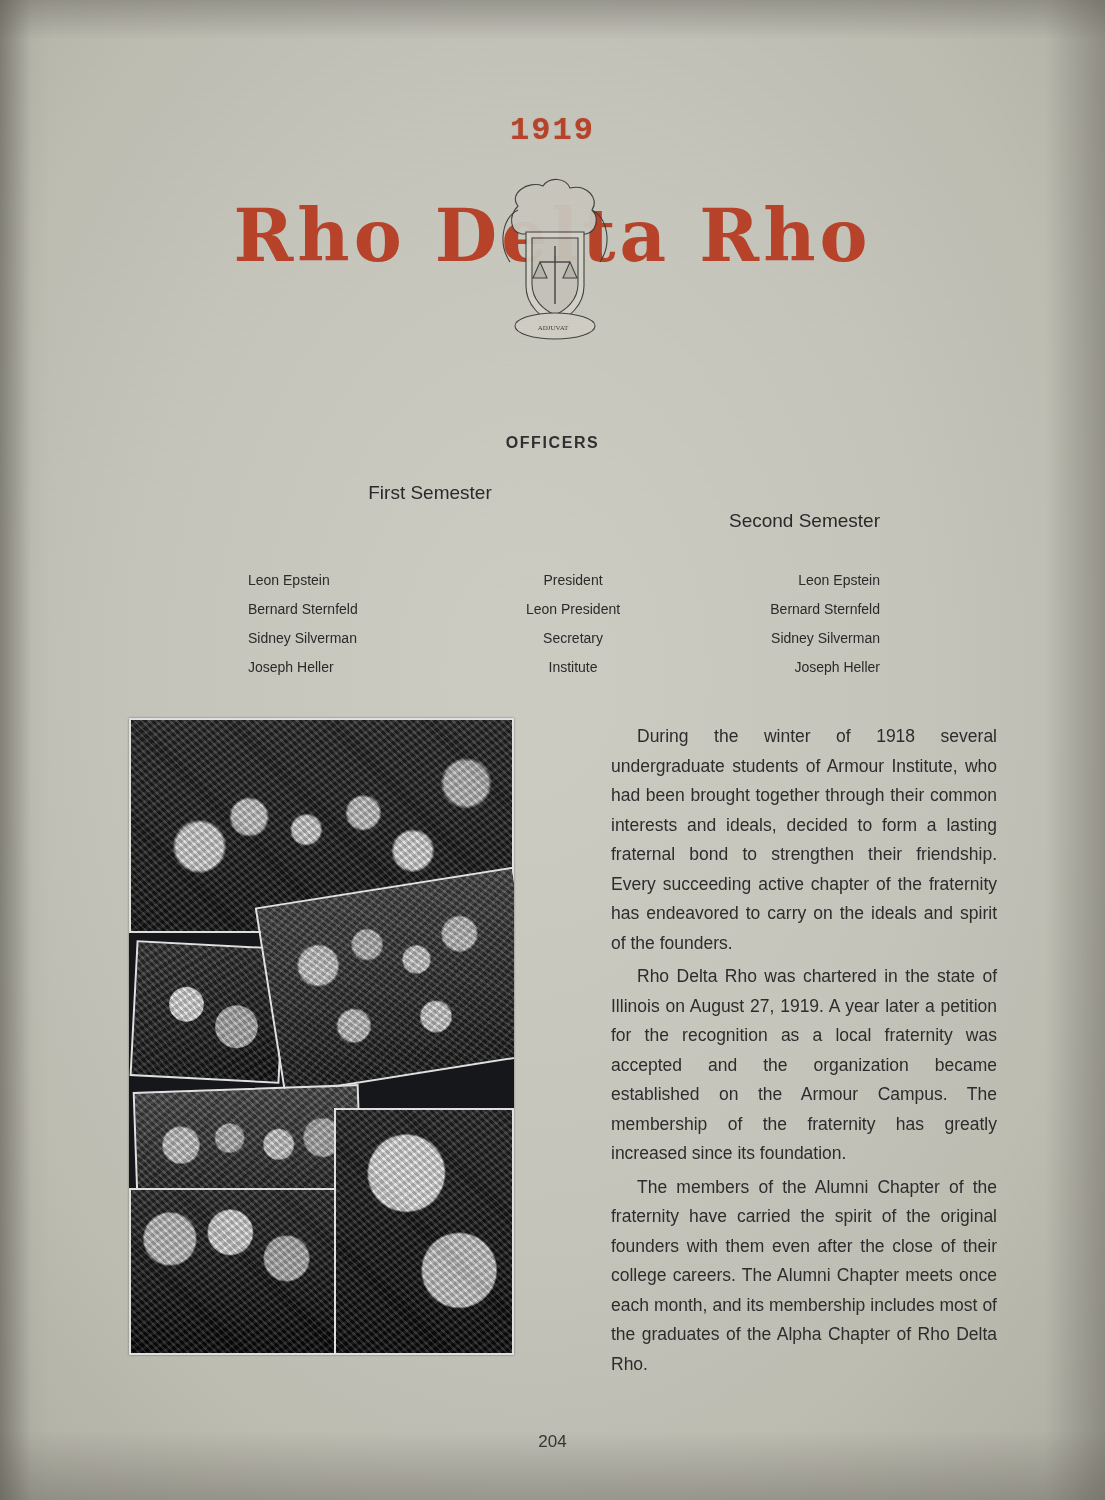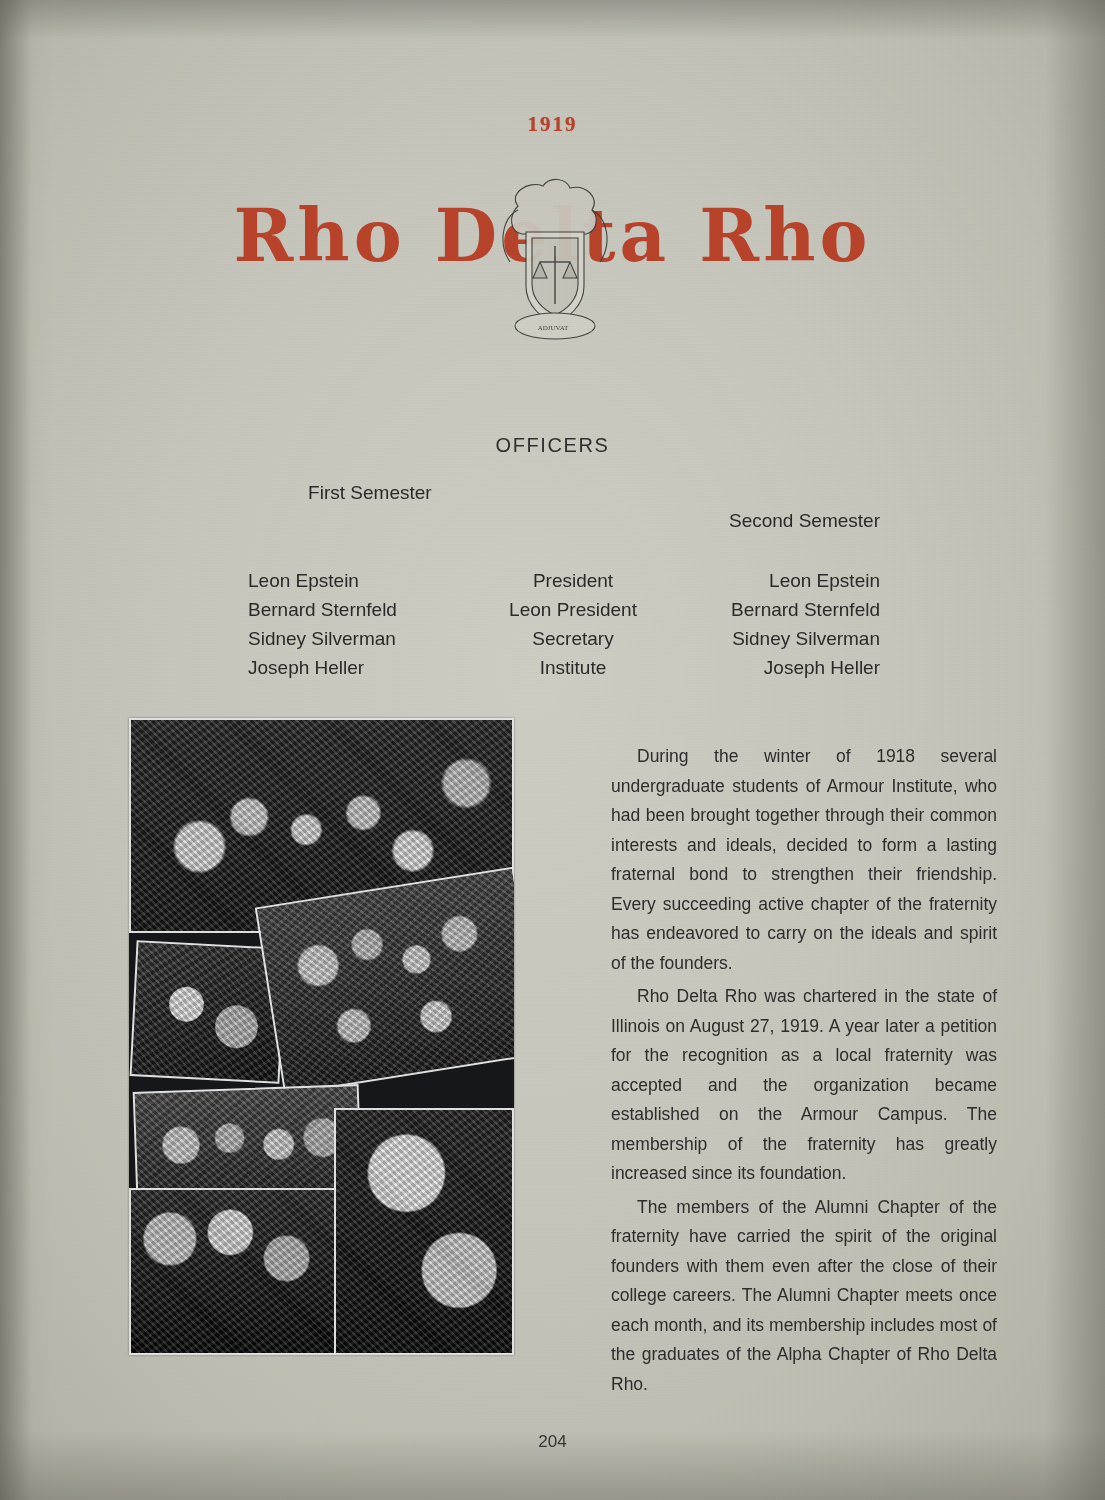--- a/index.html
+++ b/index.html
@@ -46,23 +46,23 @@
     pointer-events: none;
     mix-blend-mode: multiply;
     opacity: 0.7;
   }
 
   
   .year {
     position: absolute;
     top: 112px; left: 0; width: 100%;
     text-align: center;
-    font-family: Liberation Serif, serif;
+    font-family: Liberation Mono, monospace;
     font-weight: bold;
-    font-size: 21px;
+    font-size: 32px;
     letter-spacing: 2px;
     color: #b9432a;
     text-shadow: 0 0 1px rgba(160,55,30,0.5);
   }
   .title-row {
     position: absolute;
     top: 200px; left: 0; width: 100%;
     display: flex;
     align-items: center;
     justify-content: center;
@@ -84,41 +84,42 @@
     width: 130px;
     height: 180px;
     opacity: 0.95;
   }
 
   
   .officers-title {
     position: absolute;
     top: 434px; left: 0; width: 100%;
     text-align: center;
-    font-size: 20px;
+    font-size: 16px;
     letter-spacing: 1.6px;
     color: #303030;
+    font-weight: bold;
   }
   .officers {
     position: absolute;
     top: 482px;
     left: 215px;
     width: 700px;
   }
   .officers .semhead {
     display: flex;
     font-size: 19px;
     margin-bottom: 34px;
   }
-  .officers .semhead .col-left { width: 270px; text-align: center; padding-left: 33px;}
+  .officers .semhead .col-left { width: 270px; text-align: right; padding-left: 33px;}
   .officers .semhead .col-mid  { width: 180px; }
   .officers .semhead .col-right{ width: 250px; text-align: right; padding-right: 35px; margin-top: 28px;}
   .off-row {
     display: flex;
-    font-size: 19px;
+    font-size: 14px;
     line-height: 29px;
     margin-bottom: 0px;
   }
   .off-row .col-left  { width: 270px; text-align: left; padding-left: 33px; }
   .off-row .col-mid   { width: 180px; text-align: center; }
   .off-row .col-right { width: 250px; text-align: right; padding-right: 35px;}
 
   
   .collage {
     position: absolute;
@@ -205,21 +206,20 @@
   .body-col {
     position: absolute;
     left: 611px;
     top: 722px;
     width: 386px;
     font-size: 17.5px;
     line-height: 29.5px;
     color: #2d2d2d;
     text-align: justify;
     text-justify: inter-word;
-    margin-top: 20px;
   }
   .body-col p { margin: 0 0 4px 0; text-indent: 26px; }
 
   .page-number {
     position: absolute;
     left: 0; width: 100%;
     top: 1432px;
     text-align: center;
     font-size: 17px;
     color: #333;

